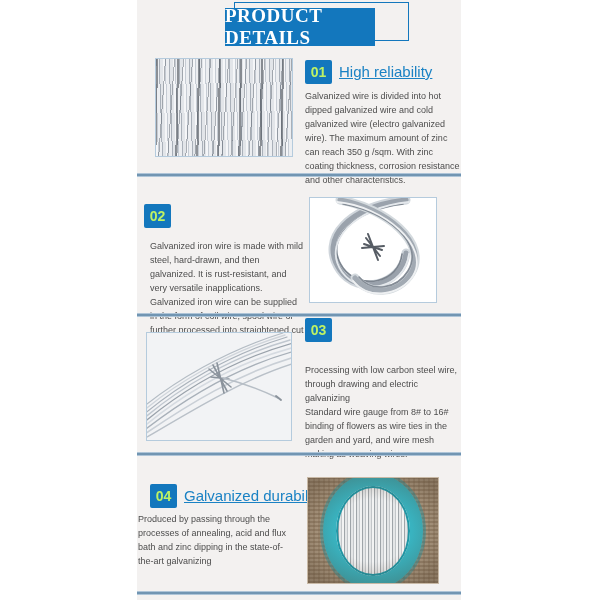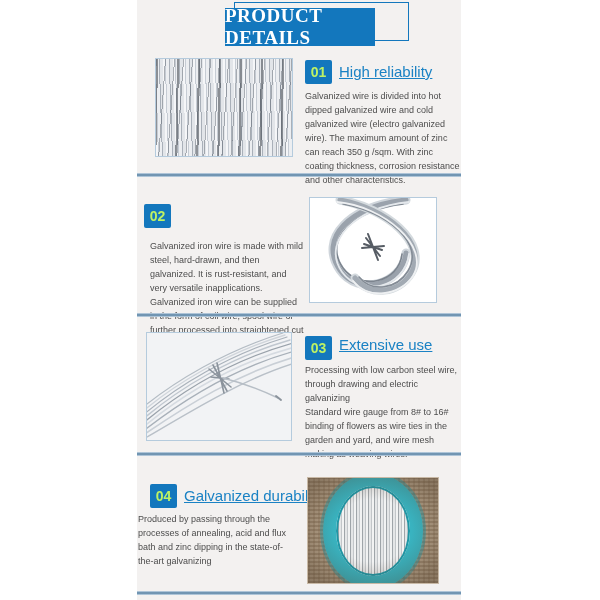--- a/index.html
+++ b/index.html
@@ -101,22 +101,21 @@
           <path d="M -5 83 C 30 53, 81 22, 140 4" stroke="#aab2bb" stroke-width="1.2"></path>
           <path d="M -5 79 C 28 51, 79 20, 138 2" stroke="#d0d5db" stroke-width="1.4"></path>
           <path d="M -5 75 C 27 49, 77 18, 136 0" stroke="#b4bcc4" stroke-width="1.1"></path>
           <path d="M -5 107 C 44 78, 96 46, 148 30" stroke="#b9c0c8" stroke-width="1.4"></path>
           <path d="M 66 32 L 80 58 M 62 36 L 84 54 M 70 30 L 77 60 M 64 44 L 82 46" stroke="#8b939c" stroke-width="1.6"></path>
           <path d="M 76 45 C 96 50, 114 57, 131 65" stroke="#b7bec6" stroke-width="1.4"></path>
           <path d="M 129 63 L 134 67" stroke="#8b939c" stroke-width="2"></path>
         </g>
       </svg>
     </div>
-    <div class="badge" style="left:168px;top:336px;">03</div>
-    <div class="sec-title" style="left:202px;top:336px;width:130px;">Extensive use</div>
+    <div class="badge" style="left:168px;top:318px;">03</div>
     <div class="para" style="left:168px;top:363px;width:158px;">Processing with low carbon steel wire, through drawing and electric galvanizing
 Standard wire gauge from 8# to 16#
 binding of flowers as wire ties in the garden and yard, and wire mesh making as weaving wires.</div>
     <div class="divider" style="top:452px;"></div>
 
     <div class="badge" style="left:13px;top:484px;text-align:center;">04</div>
     <div class="sec-title" style="left:47px;top:487px;width:160px;">Galvanized durability</div>
     <div class="para" style="left:1px;top:512px;width:160px;">Produced by passing through the processes of annealing, acid and flux bath and zinc dipping in the state-of-the-art galvanizing</div>
     <div class="photo" style="left:170px;top:477px;width:130px;height:105px;border-color:#c8b9a6;">
       <div class="burlap"></div>

